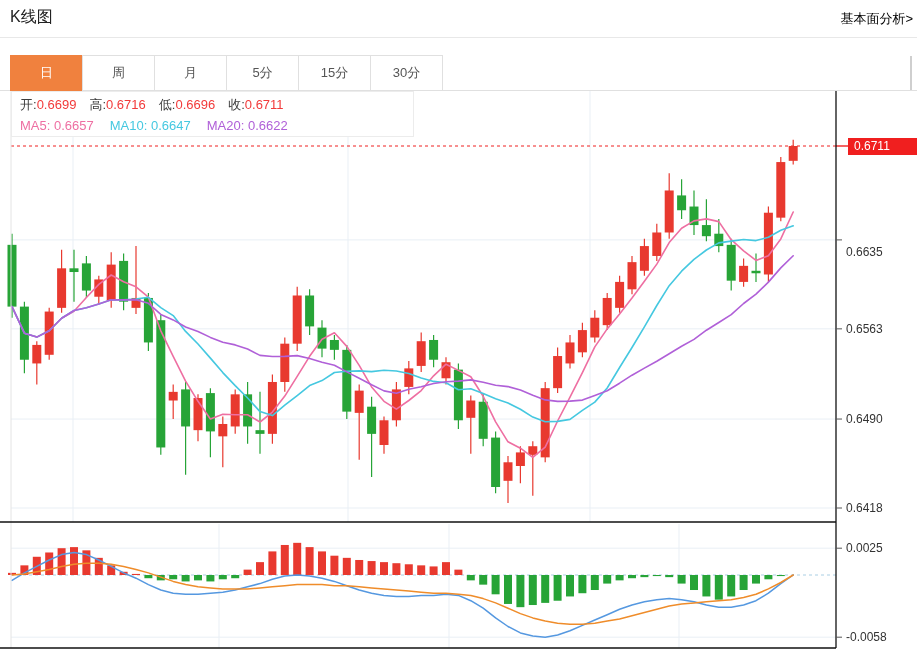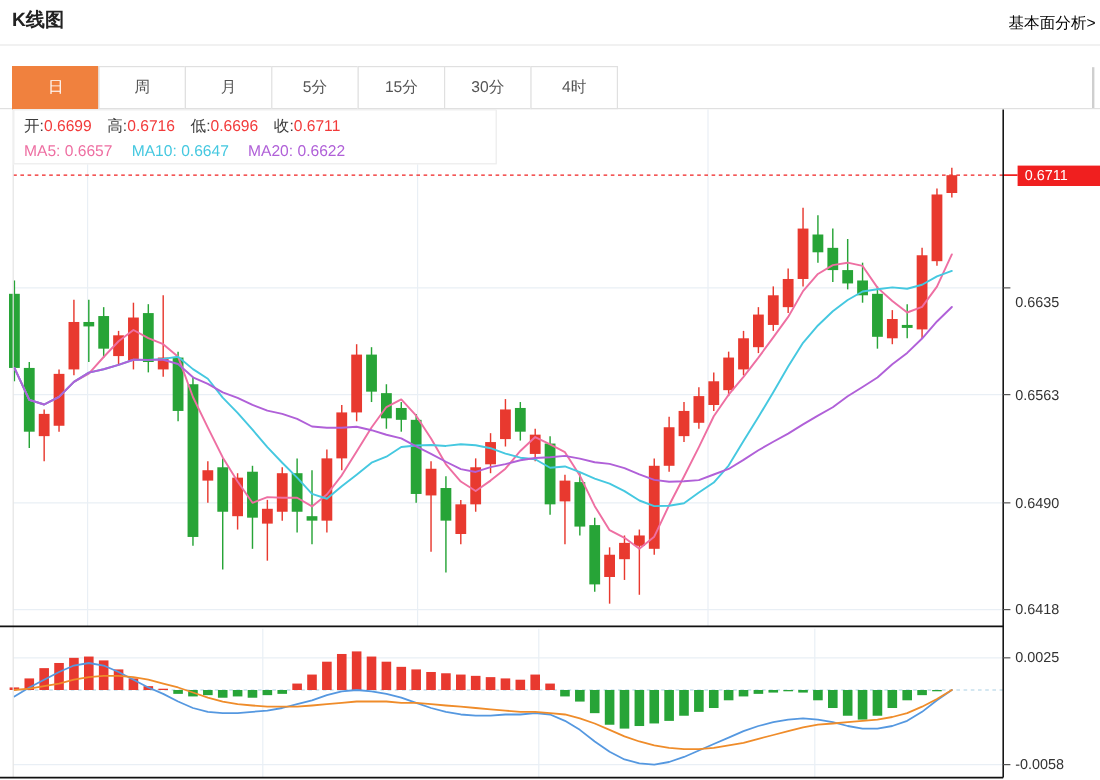--- a/index.html
+++ b/index.html
@@ -1,18 +1,18 @@
 <!DOCTYPE html>
 <html><head>
 <meta charset="utf-8">
 <style>
   html,body{margin:0;padding:0;background:#fff;}
   body{font-family:"Liberation Sans","DejaVu Sans",sans-serif;}
   #app{position:relative;width:917px;height:650px;background:#fff;overflow:hidden;}
-  .page-title{position:absolute;left:10px;top:7px;font-size:16px;font-weight:bold;color:#222;}
+  .page-title{position:absolute;left:10px;top:7px;font-size:16px;font-weight:normal;color:#222;}
   .fundamental-link{position:absolute;right:4px;top:10px;font-size:13px;color:#000000;cursor:pointer;}
   .title-divider{position:absolute;left:0;top:37px;width:917px;height:1px;background:#e8e8e8;}
   .tabstrip{position:absolute;left:10px;top:55px;height:36px;display:flex;z-index:5;}
   .tab{width:73px;height:36px;box-sizing:border-box;border:1px solid #e0e0e0;margin-left:-1px;
        display:flex;align-items:center;justify-content:center;font-size:13px;color:#555;
        background:#fff;cursor:pointer;}
   .tab:first-child{margin-left:0;}
   .tab.active{background:#f0813e;border-color:#f0813e;color:#fff;}
   .tabstrip-bottom{position:absolute;left:0;top:90px;width:917px;height:1px;background:#e0e0e0;z-index:4;}
   .tabstrip-right-edge{position:absolute;left:910px;top:56px;width:2px;height:34px;background:#cfcfcf;}
@@ -43,21 +43,20 @@
   <div class="fundamental-link">基本面分析&gt;</div>
   <div class="title-divider"></div>
 
   <div class="tabstrip">
     <div class="tab active">日</div>
     <div class="tab">周</div>
     <div class="tab">月</div>
     <div class="tab">5分</div>
     <div class="tab">15分</div>
     <div class="tab">30分</div>
-    <div class="tab">4时</div>
   </div>
   <div class="tabstrip-bottom"></div>
   <div class="tabstrip-right-edge"></div>
 
   <div id="chart-holder"><svg width="917" height="559">
         <line x1="73" y1="0" x2="73" y2="431" stroke="#e9eff5" stroke-width="1"></line>
         <line x1="348" y1="0" x2="348" y2="431" stroke="#e9eff5" stroke-width="1"></line>
         <line x1="590" y1="0" x2="590" y2="431" stroke="#e9eff5" stroke-width="1"></line>
         <line x1="11" y1="148.89761092150235" x2="836" y2="148.89761092150235" stroke="#e9eff5" stroke-width="1"></line>
         <line x1="11" y1="237.8532423208196" x2="836" y2="237.8532423208196" stroke="#e9eff5" stroke-width="1"></line>

